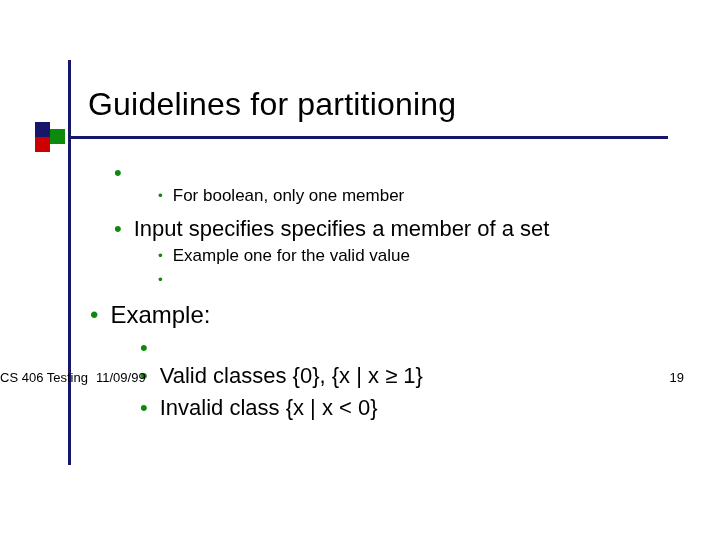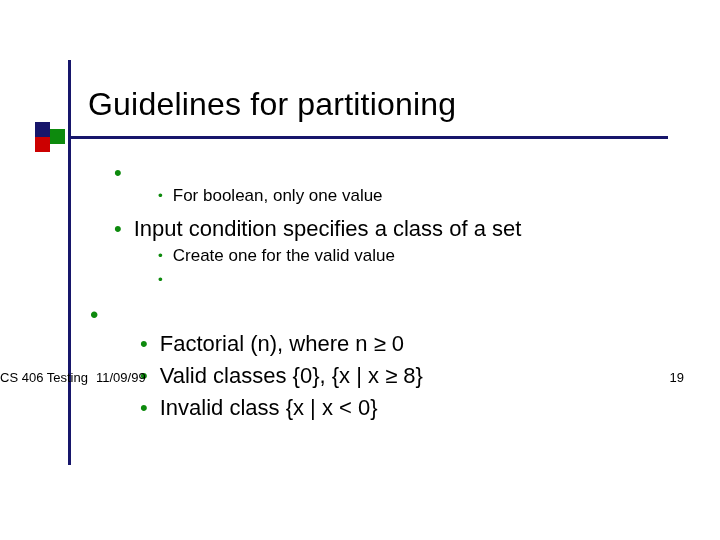--- a/index.html
+++ b/index.html
@@ -132,45 +132,45 @@
   <div class="title">Guidelines for partitioning</div>
   <div class="rule"></div>
 
   <div class="content">
 
     <div class="b1">
       <span class="dot">•</span>
     </div>
     <div class="b2">
       <span class="dot-sm">•</span>
-      <span>For boolean, only one value</span>
+      <span>For boolean, only one member</span>
     </div>
 
     <div class="b1">
       <span class="dot">•</span>
-      <span>Input condition specifies a class of a set</span>
+      <span>Input specifies specifies a member of a set</span>
     </div>
     <div class="b2">
       <span class="dot-sm">•</span>
-      <span>Create one for the valid value</span>
+      <span>Example one for the valid value</span>
     </div>
     <div class="b2">
       <span class="dot-sm">•</span>
     </div>
 
     <div class="b1x">
       <span class="dot">•</span>
+      <span>Example:</span>
     </div>
     <div class="b2x">
       <span class="dot">•</span>
-      <span>Factorial (n), where n ≥ 0</span>
     </div>
     <div class="b2x">
       <span class="dot">•</span>
-      <span>Valid classes {0}, {x | x ≥ 8}</span>
+      <span>Valid classes {0}, {x | x ≥ 1}</span>
     </div>
     <div class="b2x">
       <span class="dot">•</span>
       <span>Invalid class {x | x &lt; 0}</span>
     </div>
 
   </div>
 
   <div class="footer">
     <span class="date">11/09/99</span>

